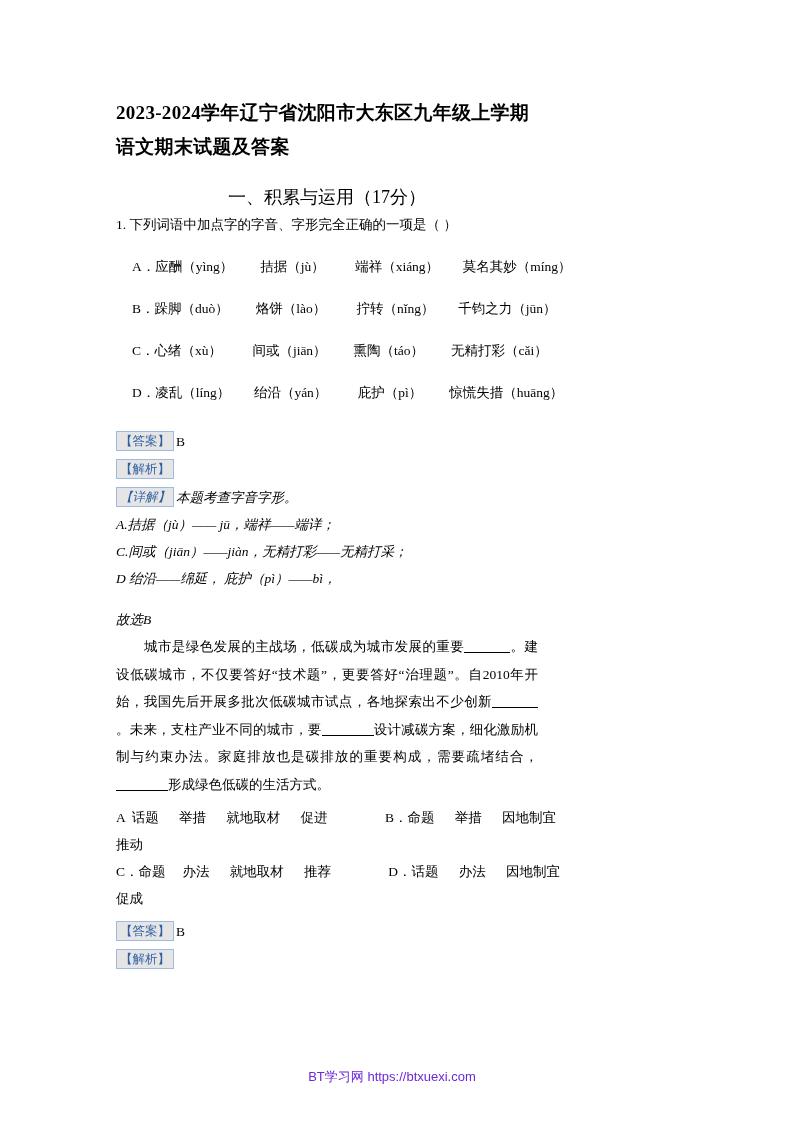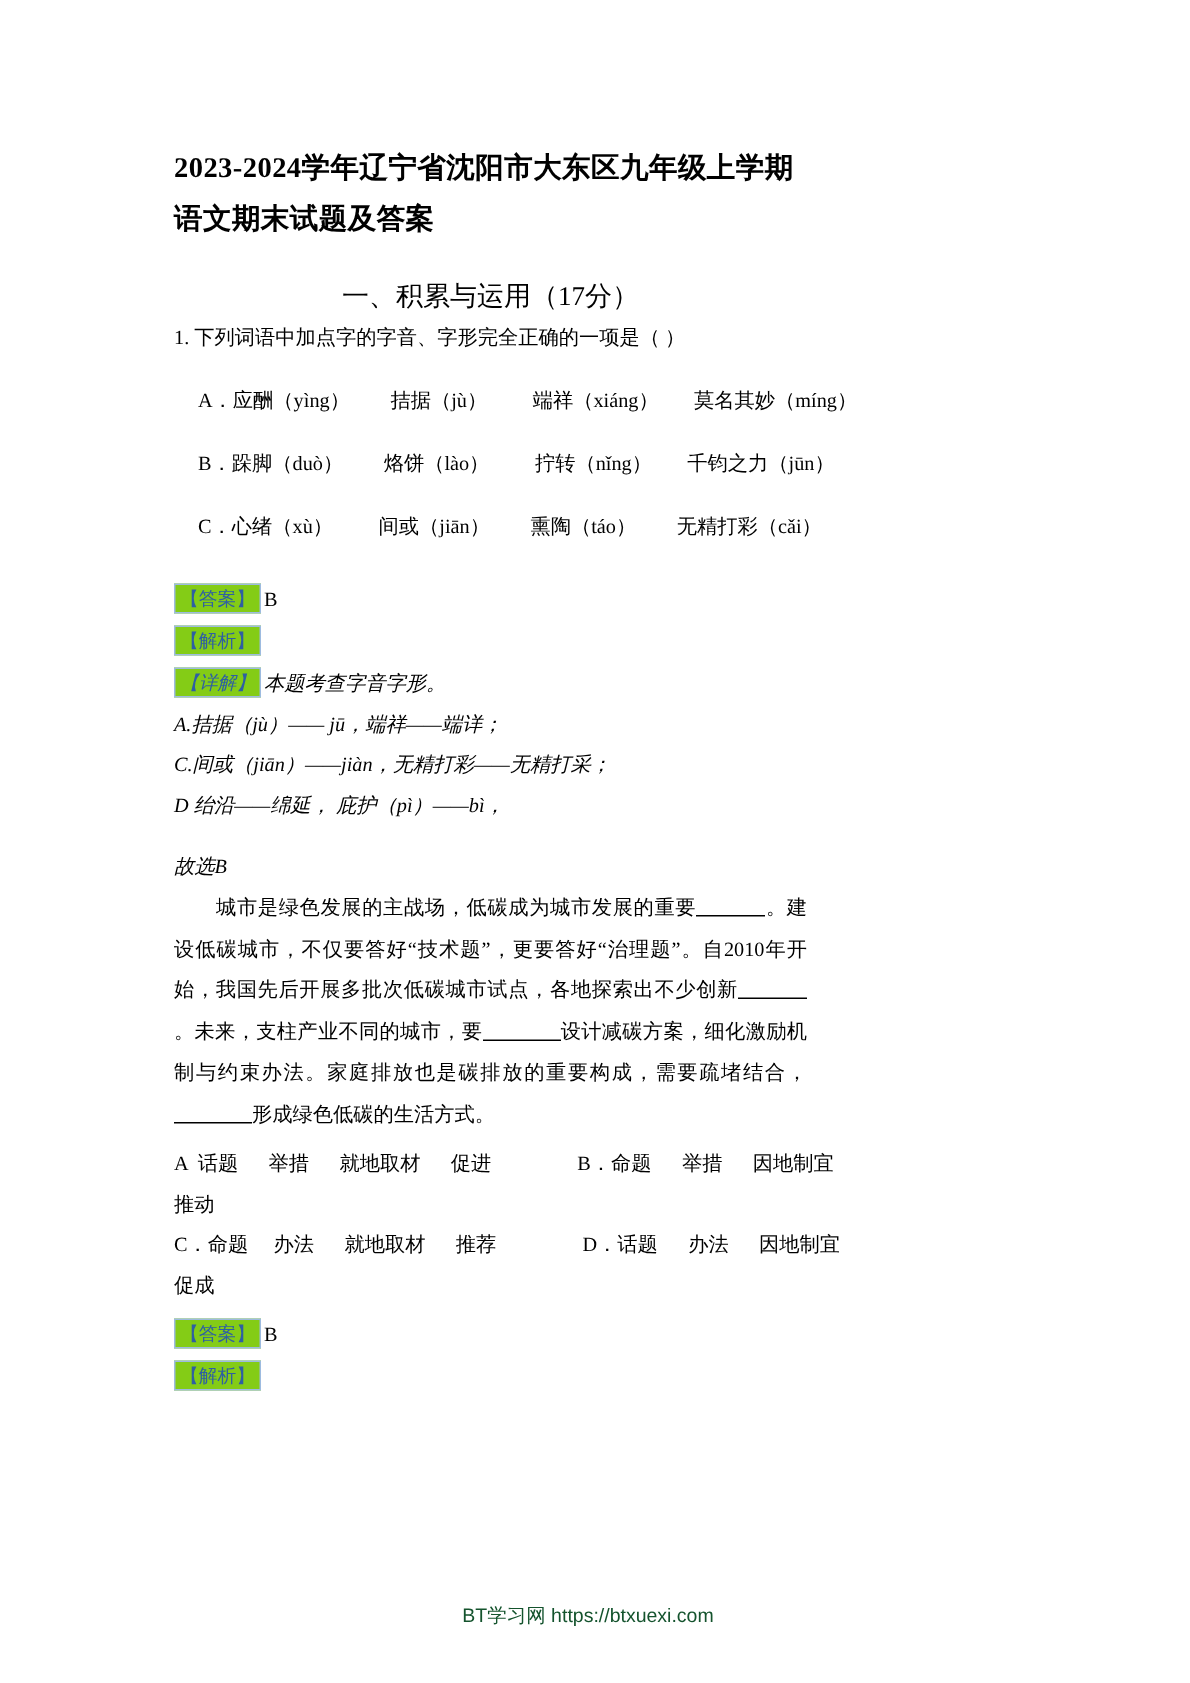--- a/index.html
+++ b/index.html
@@ -44,21 +44,21 @@
   .opt-row {
     font-size: 13.5px;
     line-height: 26px;
     margin: 16px;
     white-space: pre;
   }
   .tag {
     display: inline-block;
     color: #2e5fa3;
     border: 1px solid #9dbbe0;
-    background: #84cc16;
+    background: #e5e5e5;
     font-size: 12.5px;
     line-height: 16px;
     padding: 1px 3px;
     margin-right: 2px;
     vertical-align: 1px;
   }
   .ans-line {
     font-size: 13.5px;
     line-height: 28px;
     margin: 0;
@@ -94,40 +94,41 @@
   }
   .gap-6 { height: 6px; }
   .gap-14 { height: 14px; }
   .footer {
     position: absolute;
     left: 0;
     top: 1068px;
     width: 784px;
     text-align: center;
     font-size: 13px;
-    color: #14532d;
+    color: #6d28d9;
     font-family: "Liberation Sans", sans-serif;
   }
 </style>
 </head>
 <body>
 
 <div class="page">
 
   <h1 class="doc-title">2023-2024学年辽宁省沈阳市大东区九年级上学期语文期末试题及答案</h1>
 
   <div class="gap-6"></div>
 
   <p class="section-head">一、积累与运用（17分）</p>
 
   <p class="q-line">1. 下列词语中加点字的字音、字形完全正确的一项是（      ）</p>
 
   <p class="opt-row">A．应酬（yìng）        拮据（jù）         端祥（xiáng）       莫名其妙（míng）</p>
   <p class="opt-row">B．跺脚（duò）        烙饼（lào）         拧转（nǐng）       千钧之力（jūn）</p>
   <p class="opt-row">C．心绪（xù）         间或（jiān）        熏陶（táo）        无精打彩（cǎi）</p>
+  <p class="opt-row">D．凌乱（líng）       绐沿（yán）         庇护（pì）        惊慌失措（huāng）</p>
 
   <div class="gap-6"></div>
 
   <p class="ans-line">
     <span class="tag">【答案】</span><span>B</span>
   </p>
 
   <p class="ans-line">
     <span class="tag">【解析】</span>
   </p>

